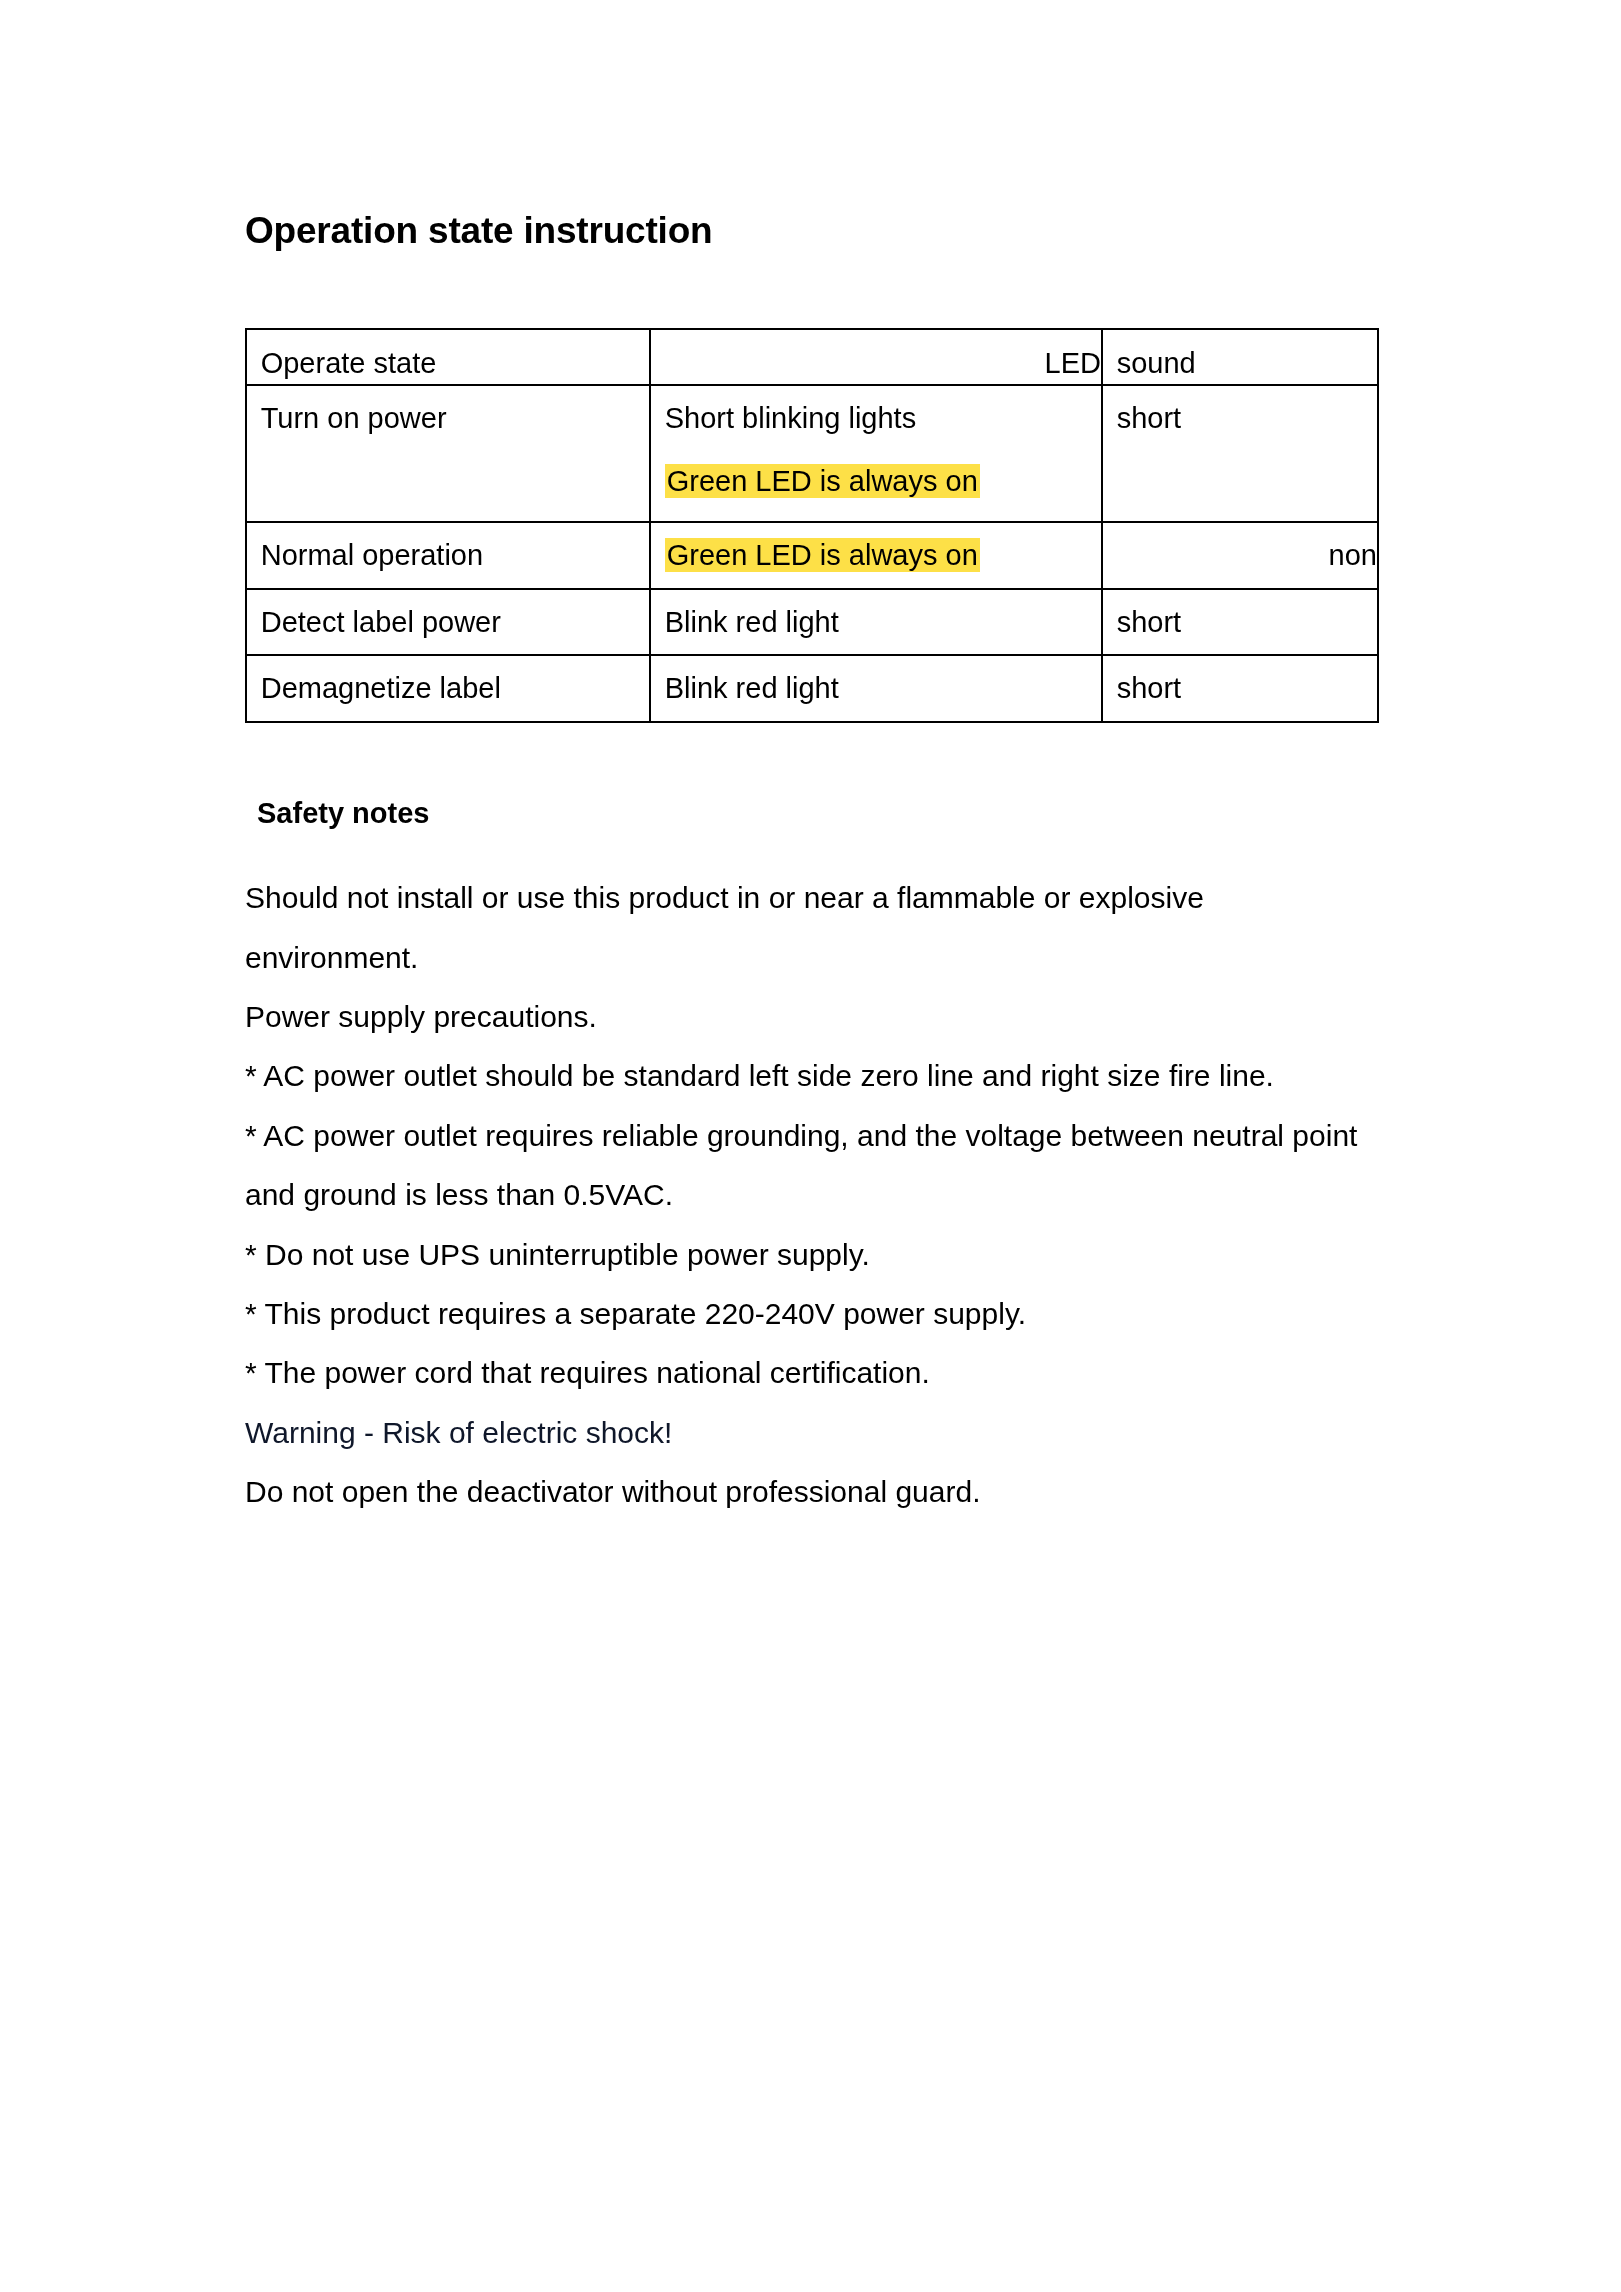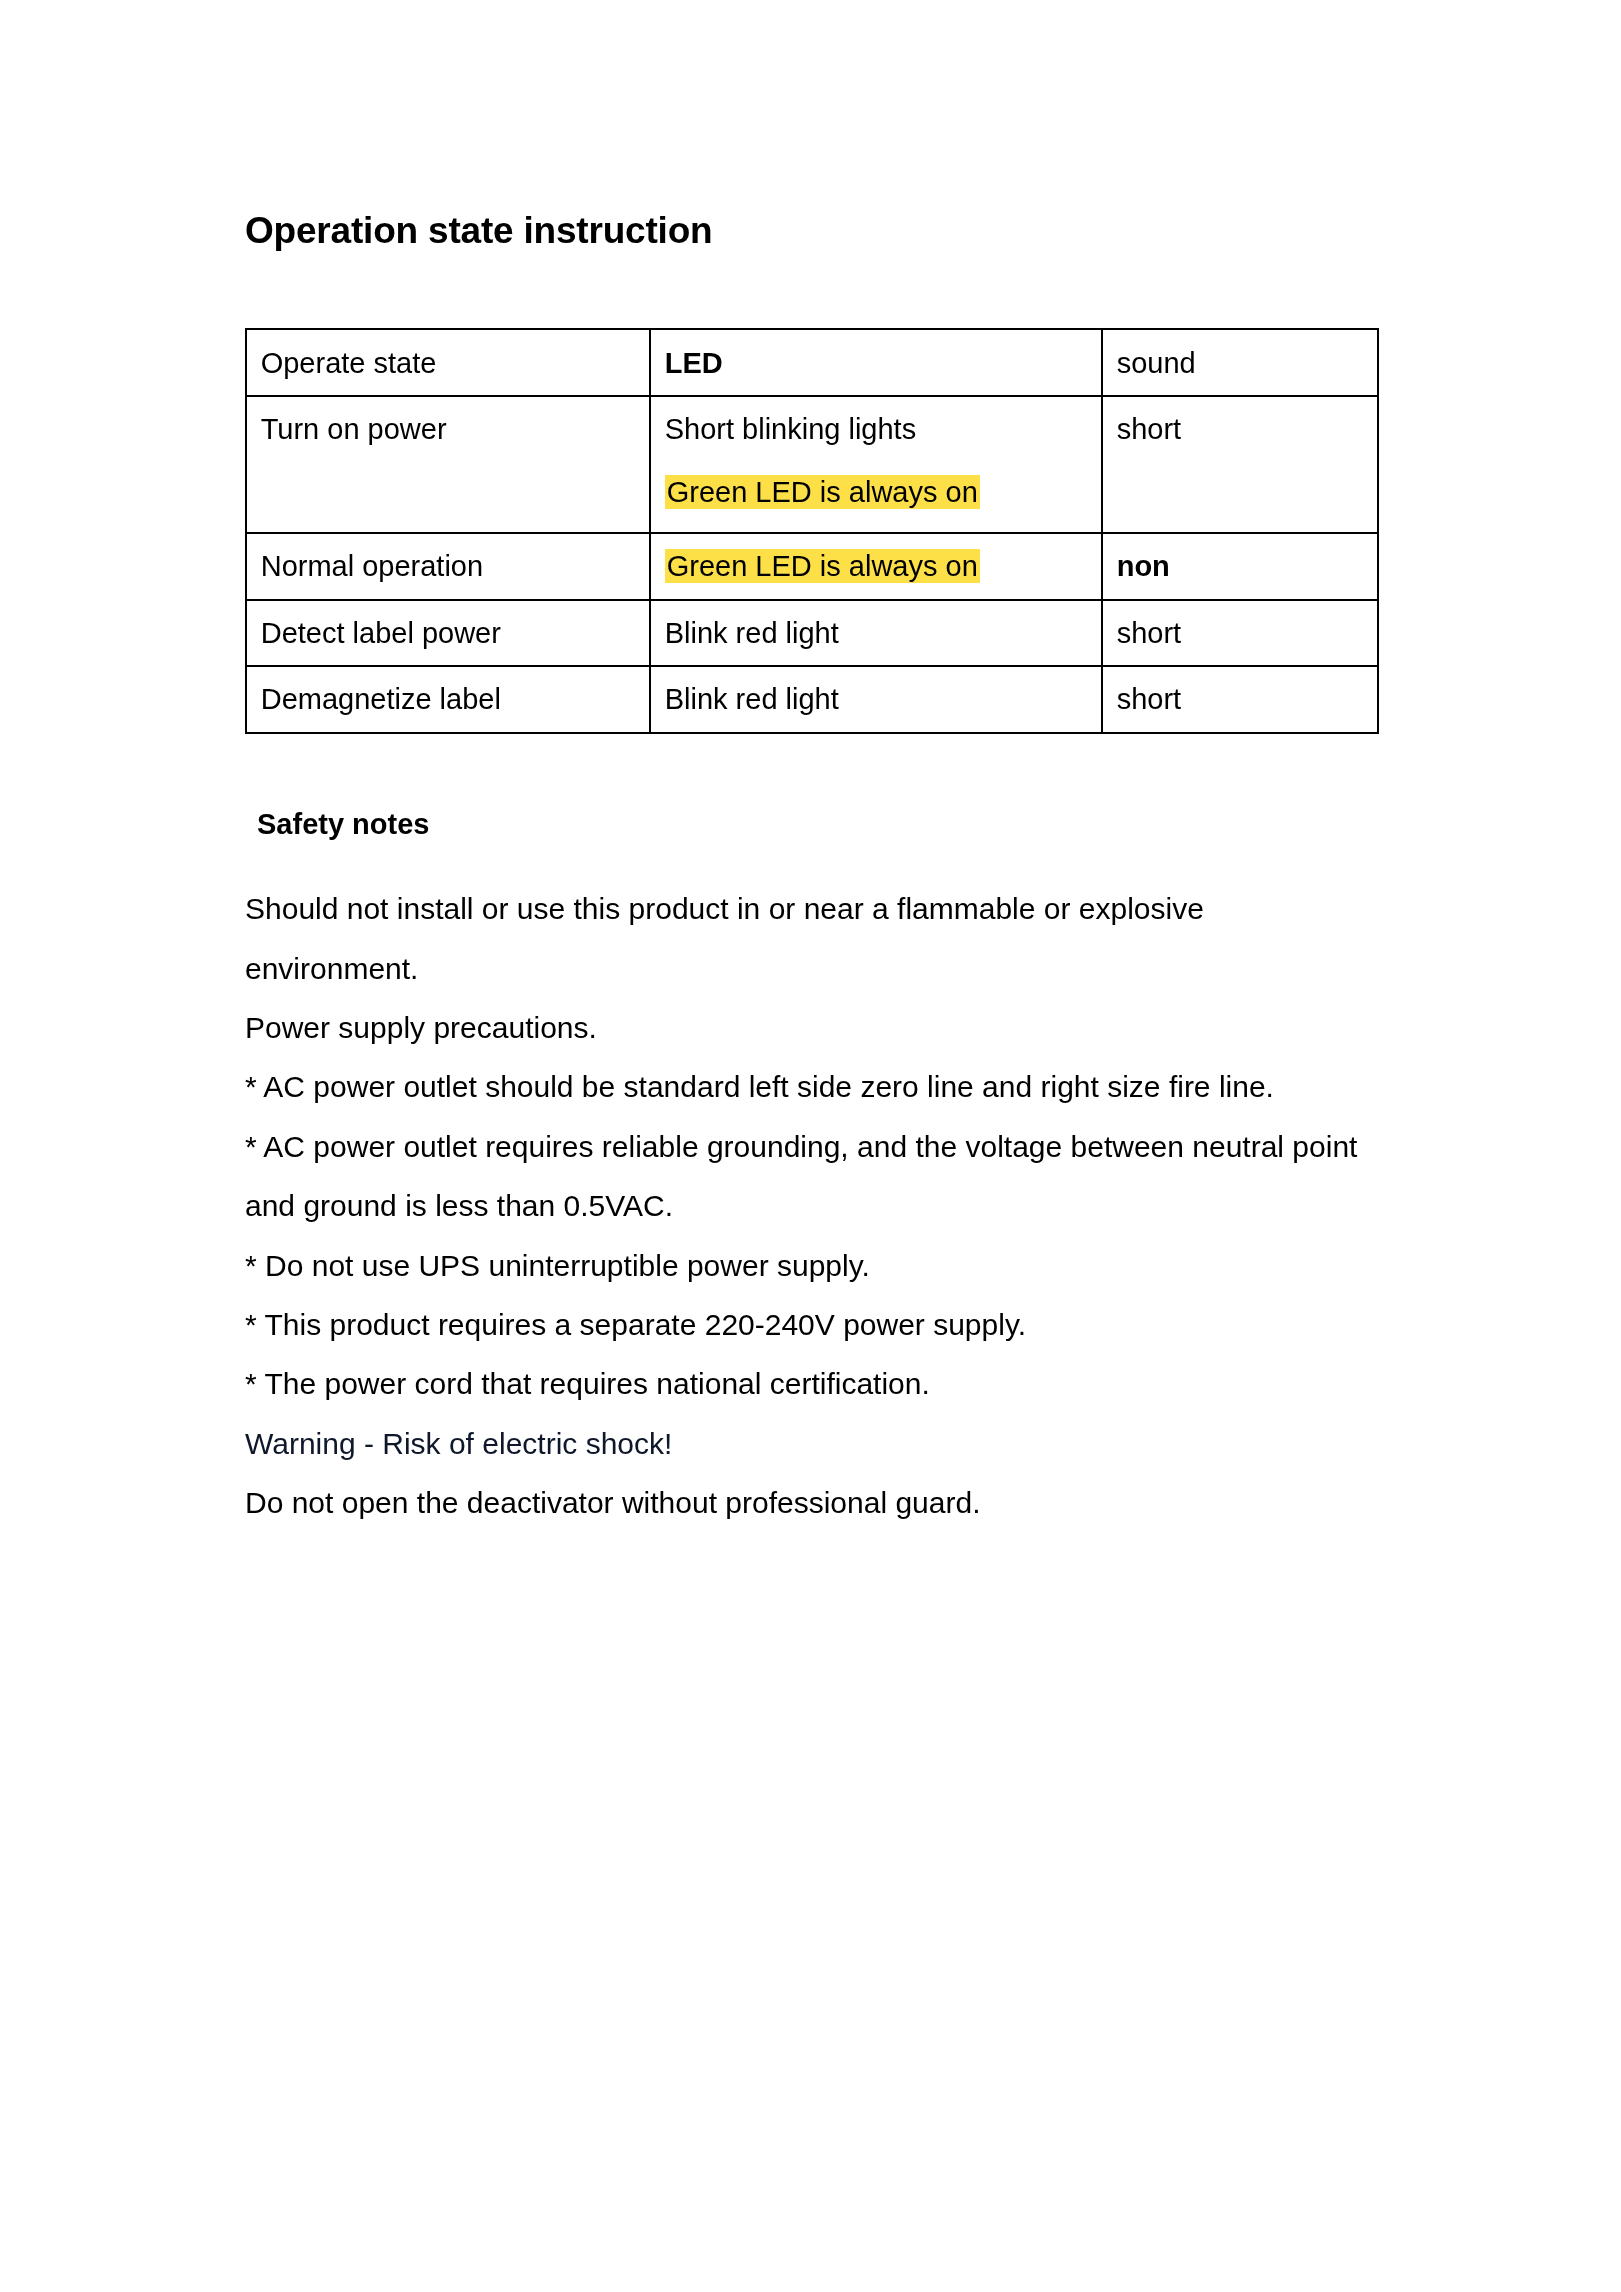--- a/index.html
+++ b/index.html
@@ -51,36 +51,36 @@
   .state-table col.c3 { width: 276px; }
 
   .state-table td {
     border: 2px solid #000000;
     vertical-align: top;
     padding: 13.7px 0 13.7px 13.7px;
     font-size: 29px;
     line-height: 1.28;
     font-weight: normal;
   }
-  .state-table td.bold { font-weight: bold; }
+  .state-table td.bold { font-weight: normal; text-align: right; }
 
   .cell-line {
     display: block;
   }
   .cell-line + .cell-line {
     margin-top: 25.5px;
   }
   .hl {
     background: #fde047;
     padding: 1px 2px;
     display: inline;
   }
 
   
-  .row-head td { padding-top: 15.7px; padding-bottom: 13px; }
+  .row-head td { padding-top: 15.7px; padding-bottom: 2px; }
   .row-tall td { padding-bottom: 21.6px; }
 
   
   .safety-head {
     margin: 12px;
     padding-top: 61px;
     font-size: 29px;
     font-weight: bold;
     line-height: 1.2;
   }

